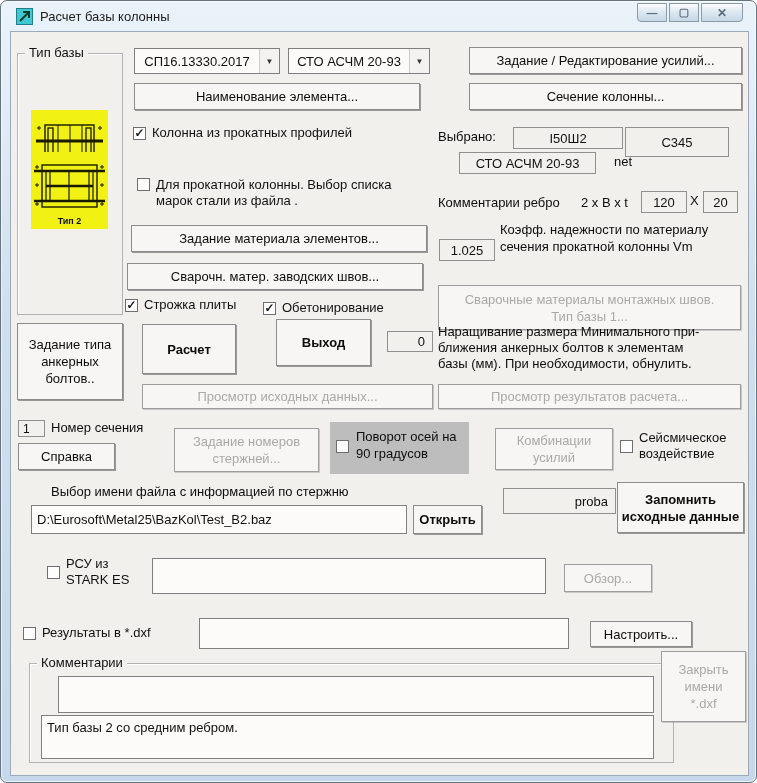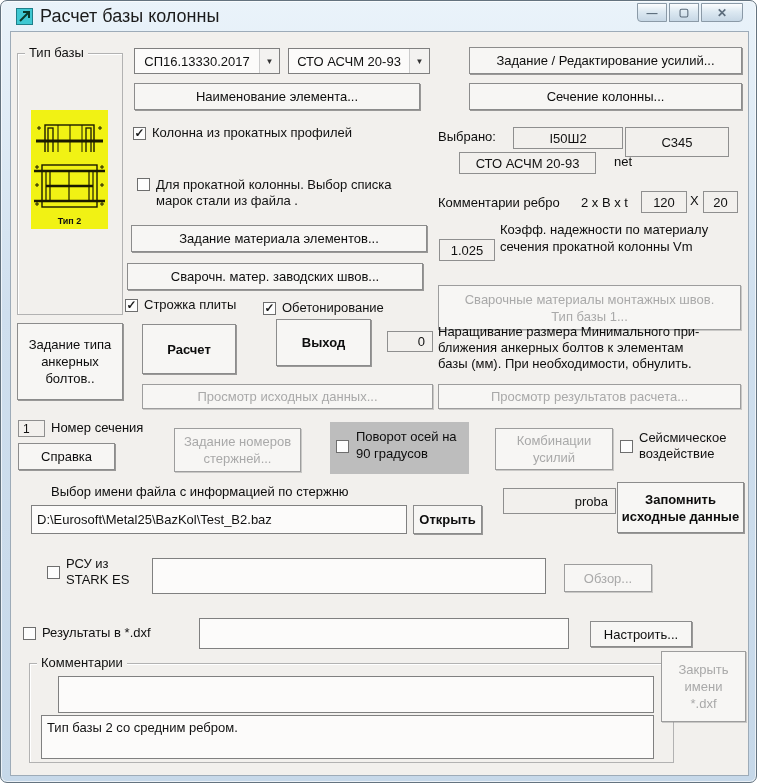--- a/index.html
+++ b/index.html
@@ -6,21 +6,21 @@
   html,body { width:757px; height:783px; }
   body { font-family:"Liberation Sans", sans-serif; font-size:13px; color:#111; background:#ffffff; position:relative; }
 
   .window { position:absolute; left:0; top:0; width:757px; height:783px;
     background:linear-gradient(#eaf3fa, #cfdfee 40%, #c6d8e9);
     border:1px solid #64737f; border-radius:7px;
     box-shadow: inset 0 0 0 1px rgba(255,255,255,.65); }
 
   .titlebar { position:absolute; left:0; top:0; right:0; height:30px; display:flex; align-items:center; padding-left:15px; }
   .app-icon { width:17px; height:17px; background:#3fc8d2; border:1px solid #1e7f8a; margin-right:7px; position:relative; flex:0 0 auto; }
-  .win-title { font-size:18px; color:#1c1c1c; }
+  .win-title { font-size:13px; color:#1c1c1c; }
   .caption-buttons { position:absolute; top:2px; right:13px; display:flex; gap:2px; }
   .cap-btn { height:19px; border:1px solid #8b9aa7; background:linear-gradient(#fcfdfe,#dde9f2 45%,#c6d7e5);
     display:flex; align-items:center; justify-content:center; color:#5c6c7c; font-size:11px; font-weight:bold; }
   .cap-btn.min { width:30px; border-radius:0 0 0 4px; }
   .cap-btn.max { width:30px; }
   .cap-btn.close { width:42px; border-radius:0 0 4px 0; font-size:12px; }
 
   .client { position:absolute; left:9px; top:30px; width:739px; height:745px; background:#f2f0ed; border:1px solid #9dabb8; }
   .lbl { position:absolute; font-size:13px; color:#0d0d0d; white-space:nowrap; }
   .ml { white-space:pre-line; }
@@ -188,21 +188,21 @@
   <div class="fld right" style="left:386px;top:330px;width:46px;height:21px;">0</div>
   <div class="note ml" style="left:437px;top:323px;width:308px;">Наращивание размера Минимального при-
 ближения анкерных болтов к элементам
 базы (мм).  При необходимости, обнулить.</div>
   <div class="btn disabled" style="left:141px;top:383px;width:291px;height:25px;">Просмотр исходных данных...</div>
   <div class="btn disabled" style="left:437px;top:383px;width:303px;height:25px;">Просмотр результатов расчета...</div>
 
   <div class="fld left" style="left:17px;top:419px;width:27px;height:17px;font-size:12px;">1</div>
   <span class="lbl" style="left:50px;top:419px;">Номер сечения</span>
   <div class="btn" style="left:17px;top:442px;width:97px;height:27px;">Справка</div>
-  <div class="btn disabled ml" style="left:173px;top:427px;width:127px;height:44px;line-height:17px;">Задание номеров
+  <div class="btn disabled ml" style="left:173px;top:427px;width:145px;height:44px;line-height:17px;">Задание номеров
 стержней...</div>
   <div class="gray-panel" style="left:329px;top:421px;width:139px;height:52px;">
     <div class="cb mid" style="left:6px;top:17px;position:absolute;">
       <span class="cb-box"></span>
     </div>
     <span class="lbl ml" style="left:26px;top:6px;line-height:17px;white-space:pre-line;">Поворот осей на
 90 градусов</span>
   </div>
   <div class="btn disabled ml" style="left:494px;top:427px;width:118px;height:42px;line-height:17px;">Комбинации
 усилий</div>

